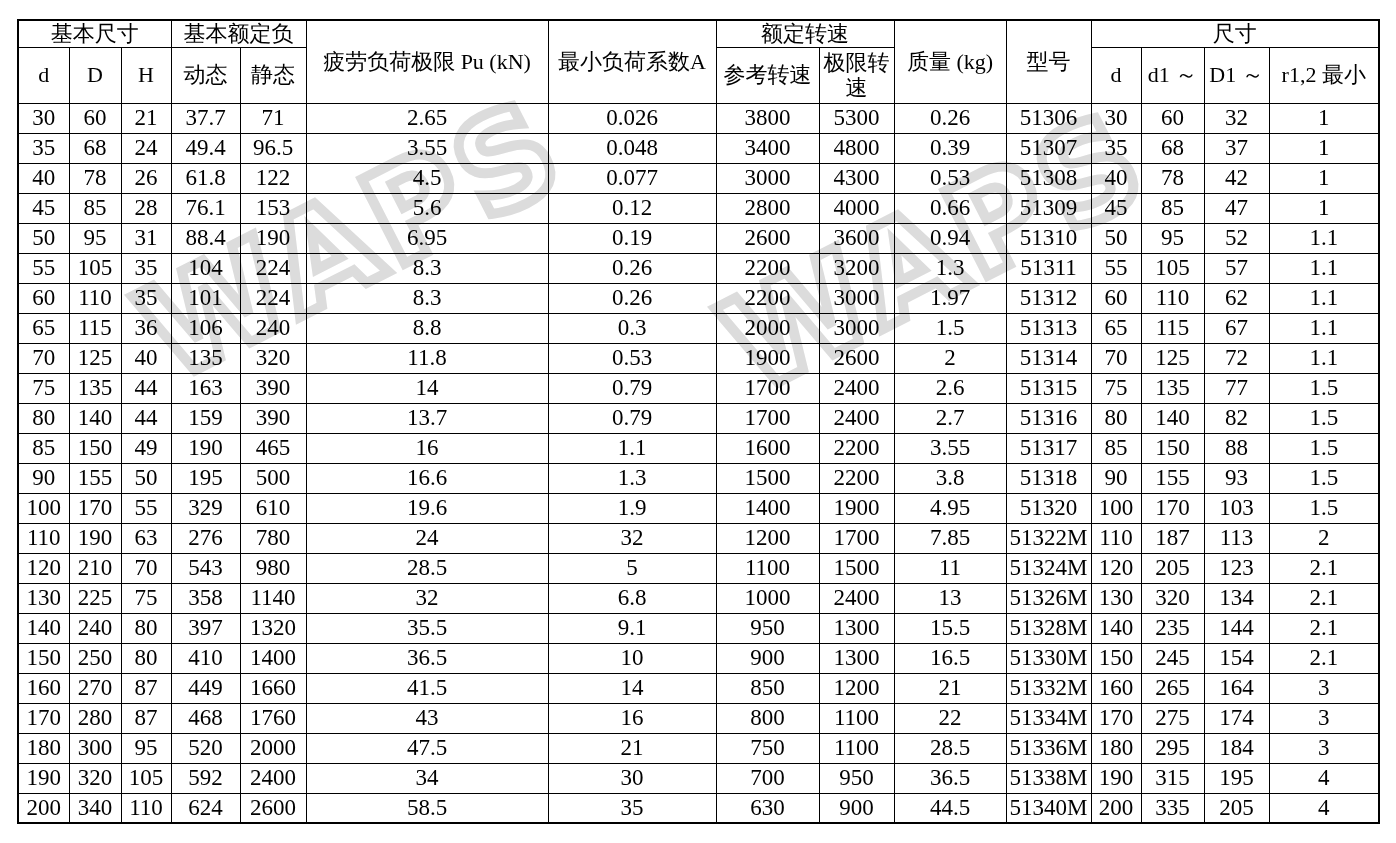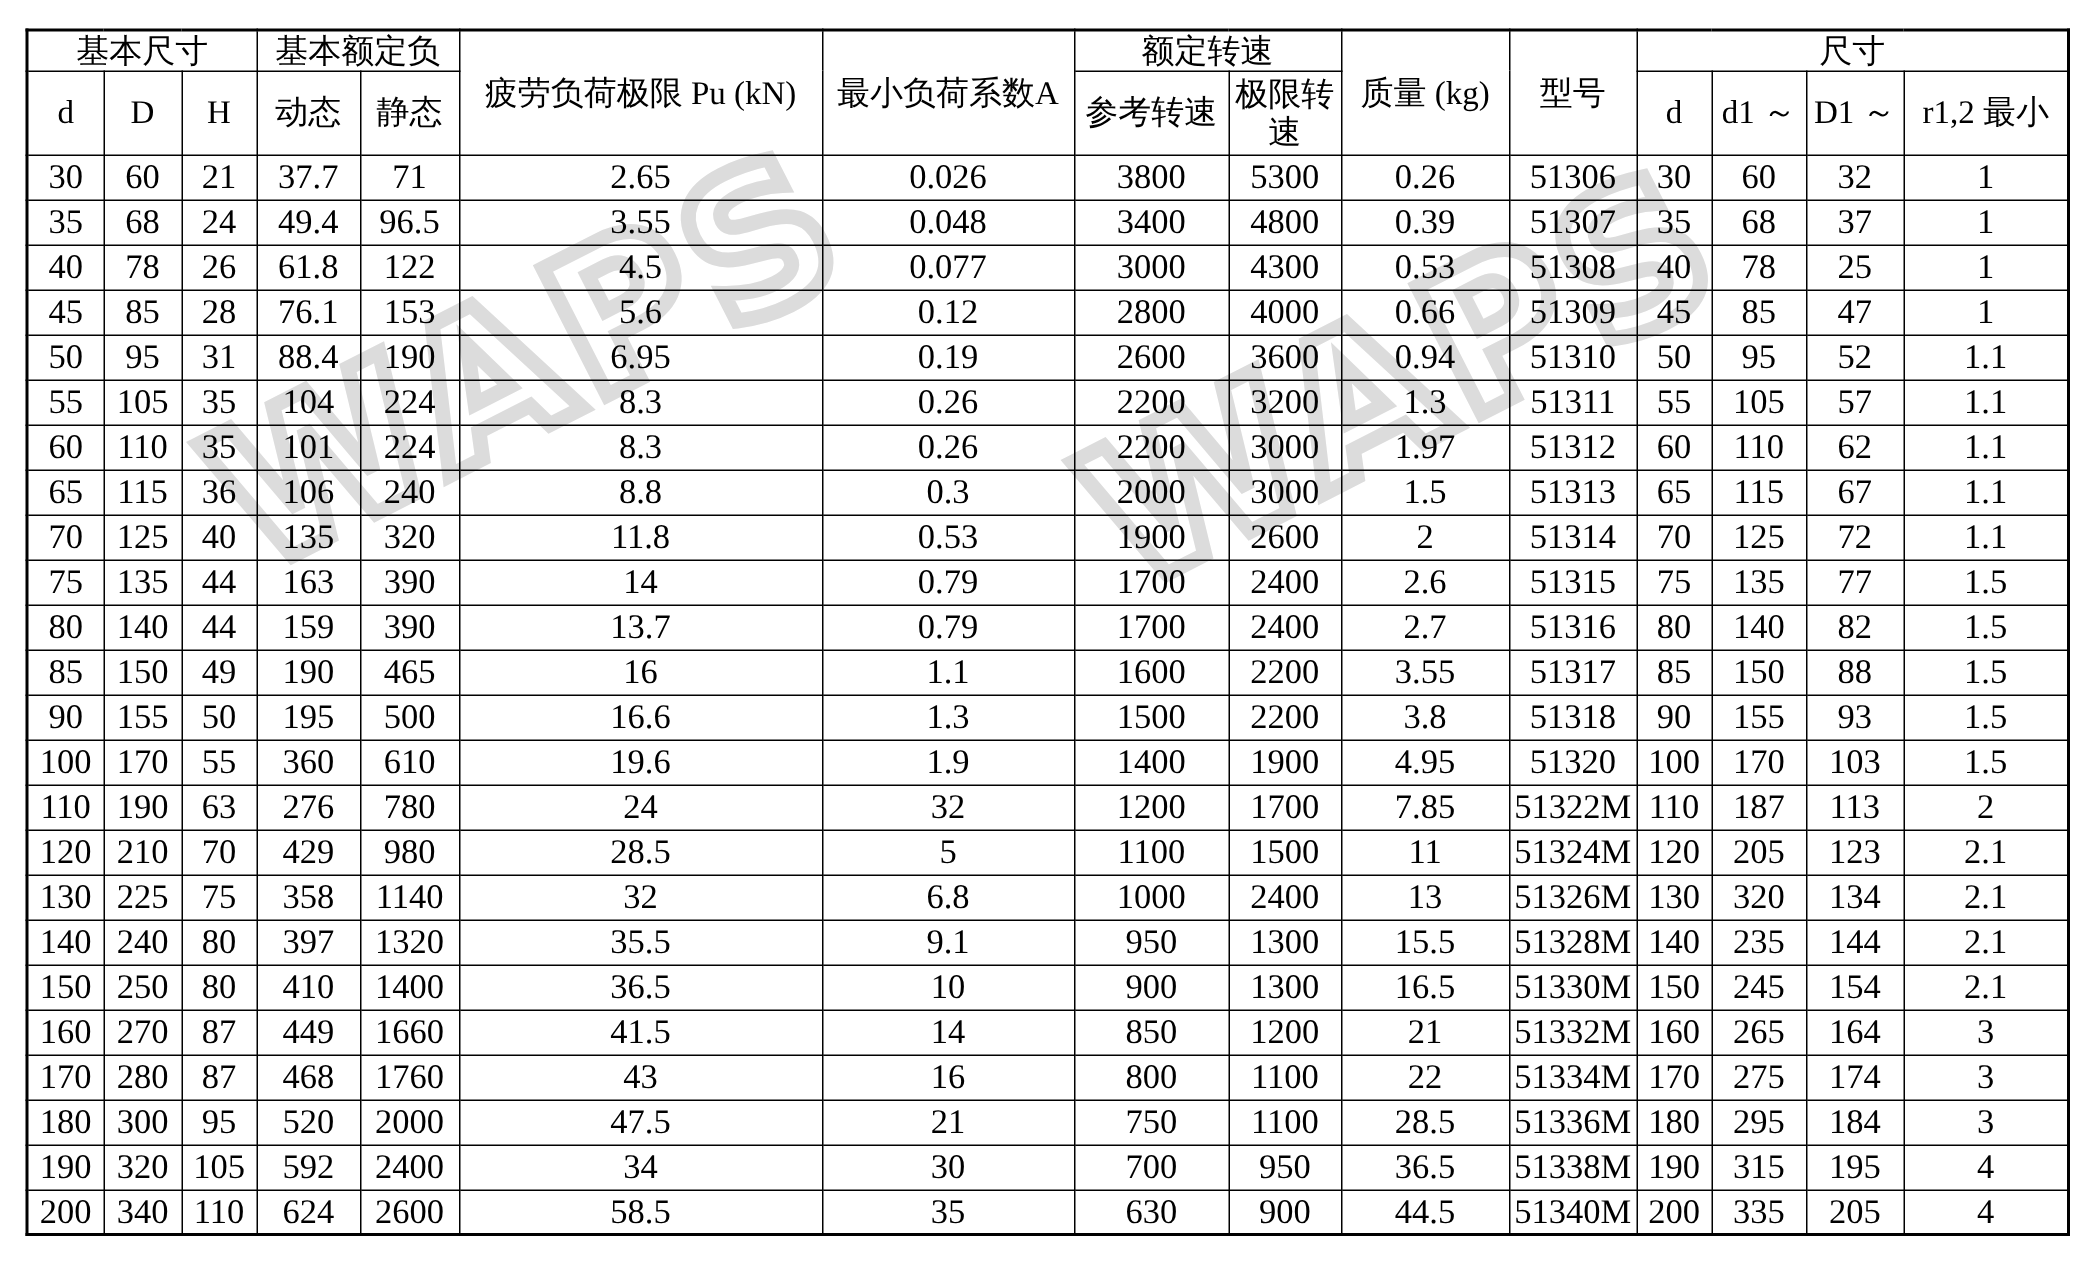--- a/index.html
+++ b/index.html
@@ -147,21 +147,21 @@
           <td>61.8</td>
           <td>122</td>
           <td>4.5</td>
           <td>0.077</td>
           <td>3000</td>
           <td>4300</td>
           <td>0.53</td>
           <td>51308</td>
           <td>40</td>
           <td>78</td>
-          <td>25</td>
+          <td>42</td>
           <td>1</td>
         </tr>
         <tr>
           <td>45</td>
           <td>85</td>
           <td>28</td>
           <td>76.1</td>
           <td>153</td>
           <td>5.6</td>
           <td>0.12</td>
@@ -324,21 +324,21 @@
           <td>51318</td>
           <td>90</td>
           <td>155</td>
           <td>93</td>
           <td>1.5</td>
         </tr>
         <tr>
           <td>100</td>
           <td>170</td>
           <td>55</td>
-          <td>360</td>
+          <td>329</td>
           <td>610</td>
           <td>19.6</td>
           <td>1.9</td>
           <td>1400</td>
           <td>1900</td>
           <td>4.95</td>
           <td>51320</td>
           <td>100</td>
           <td>170</td>
           <td>103</td>
@@ -358,21 +358,21 @@
           <td>51322M</td>
           <td>110</td>
           <td>187</td>
           <td>113</td>
           <td>2</td>
         </tr>
         <tr>
           <td>120</td>
           <td>210</td>
           <td>70</td>
-          <td>429</td>
+          <td>543</td>
           <td>980</td>
           <td>28.5</td>
           <td>5</td>
           <td>1100</td>
           <td>1500</td>
           <td>11</td>
           <td>51324M</td>
           <td>120</td>
           <td>205</td>
           <td>123</td>

